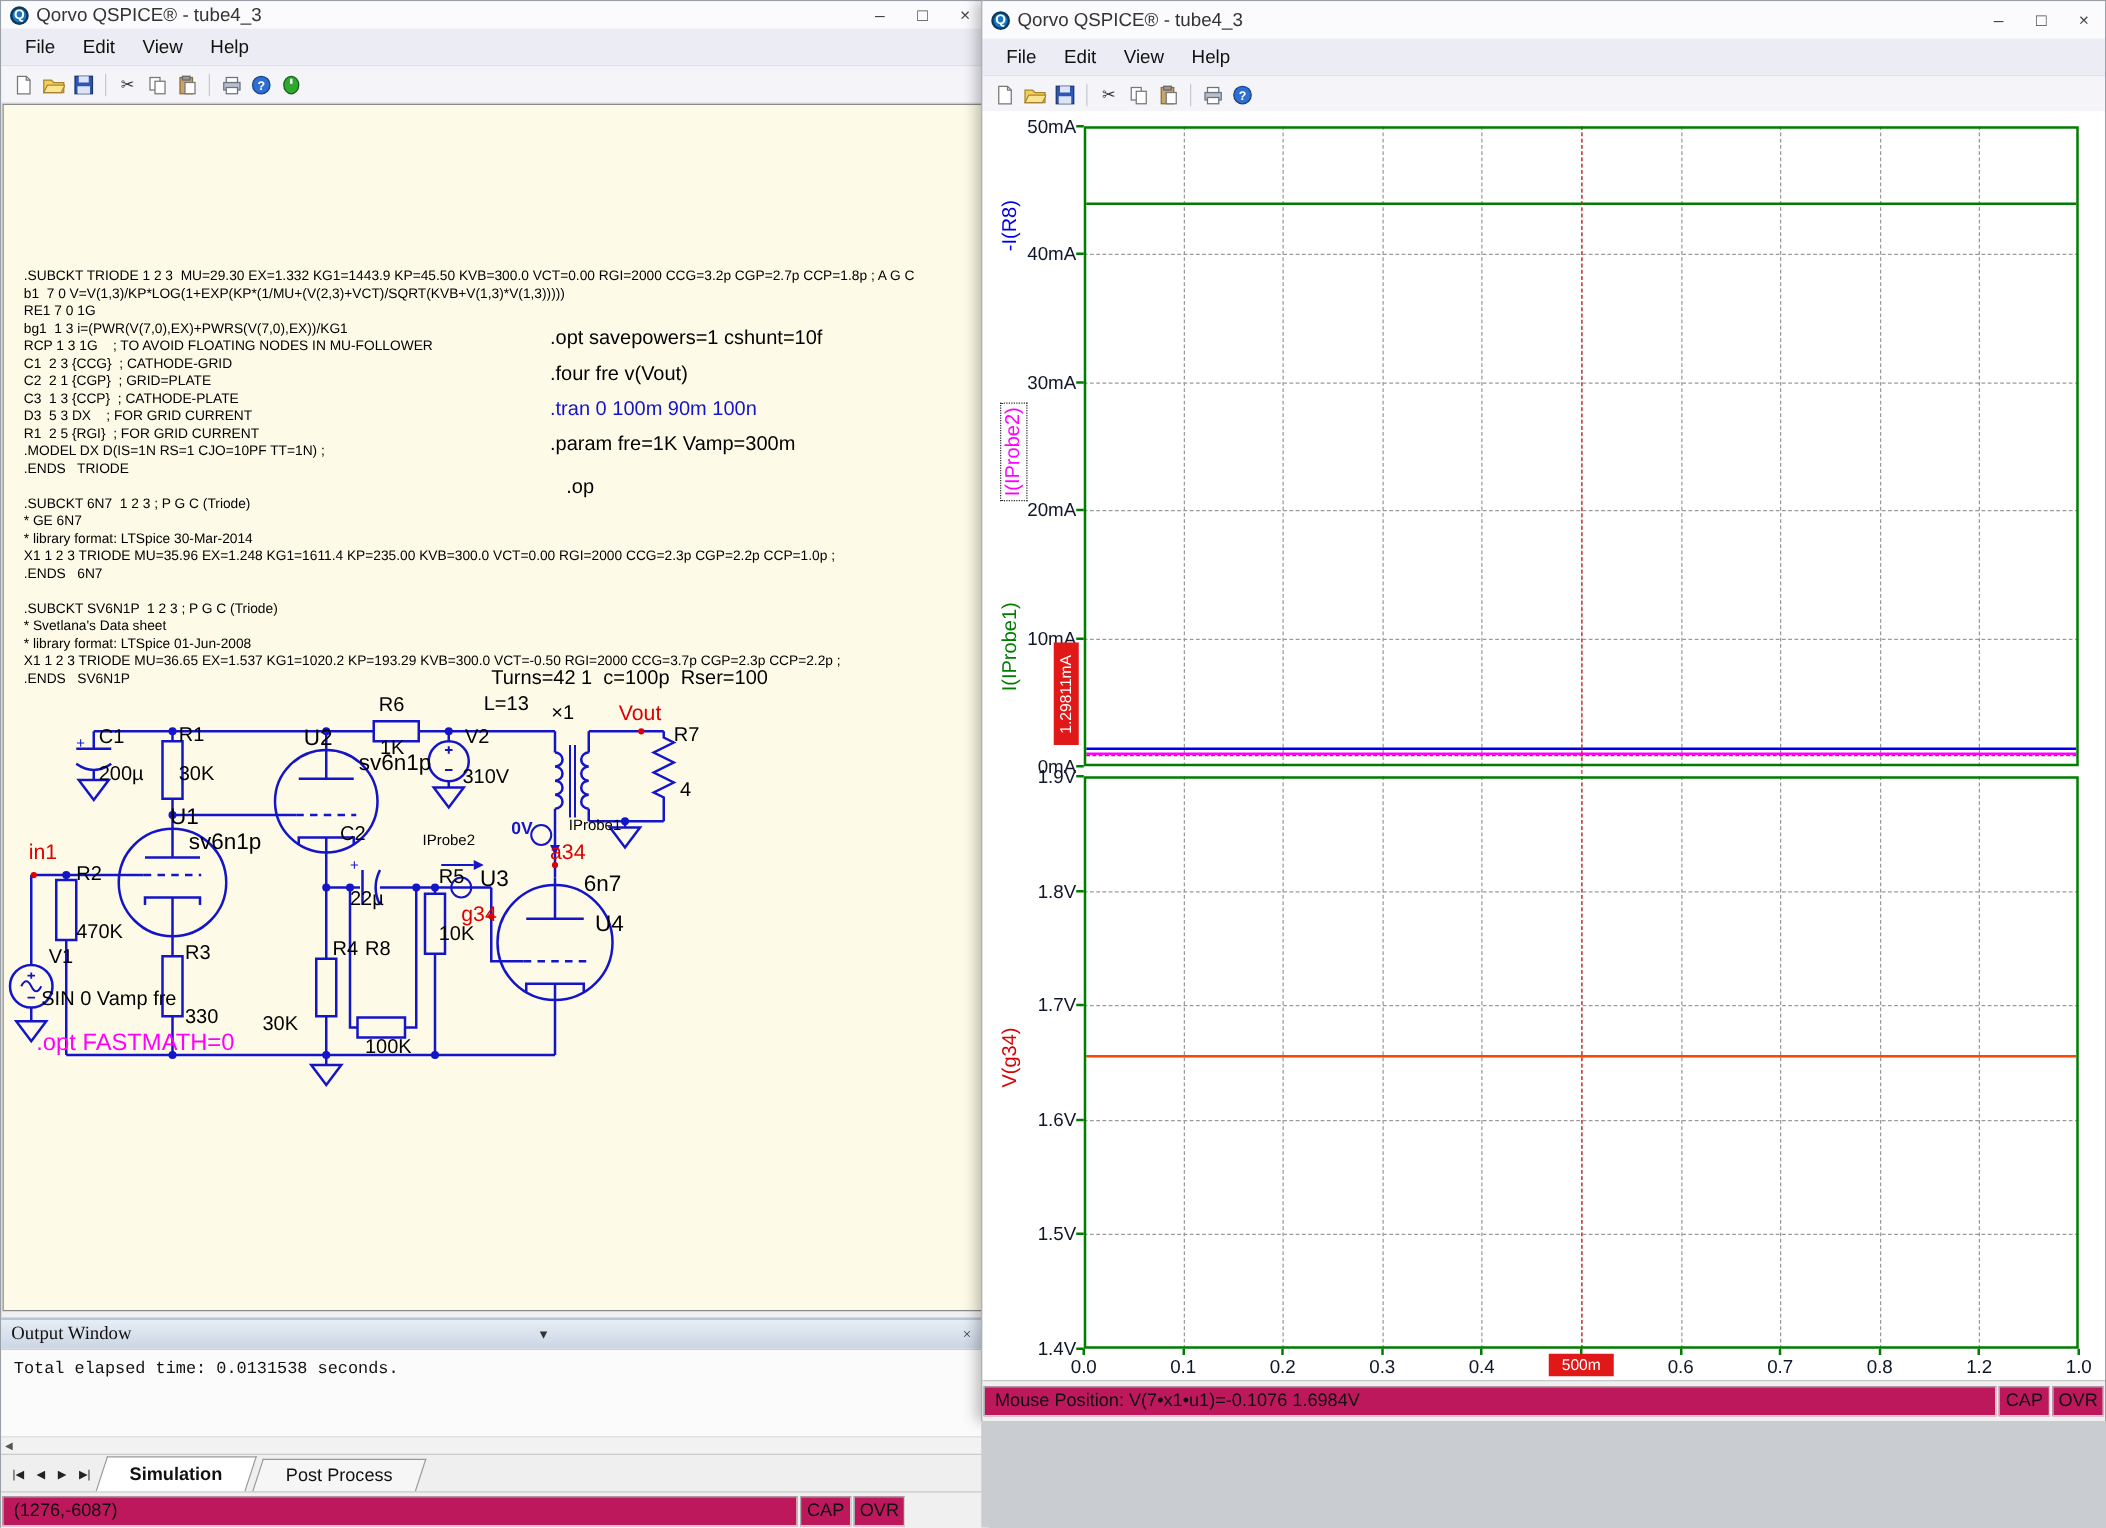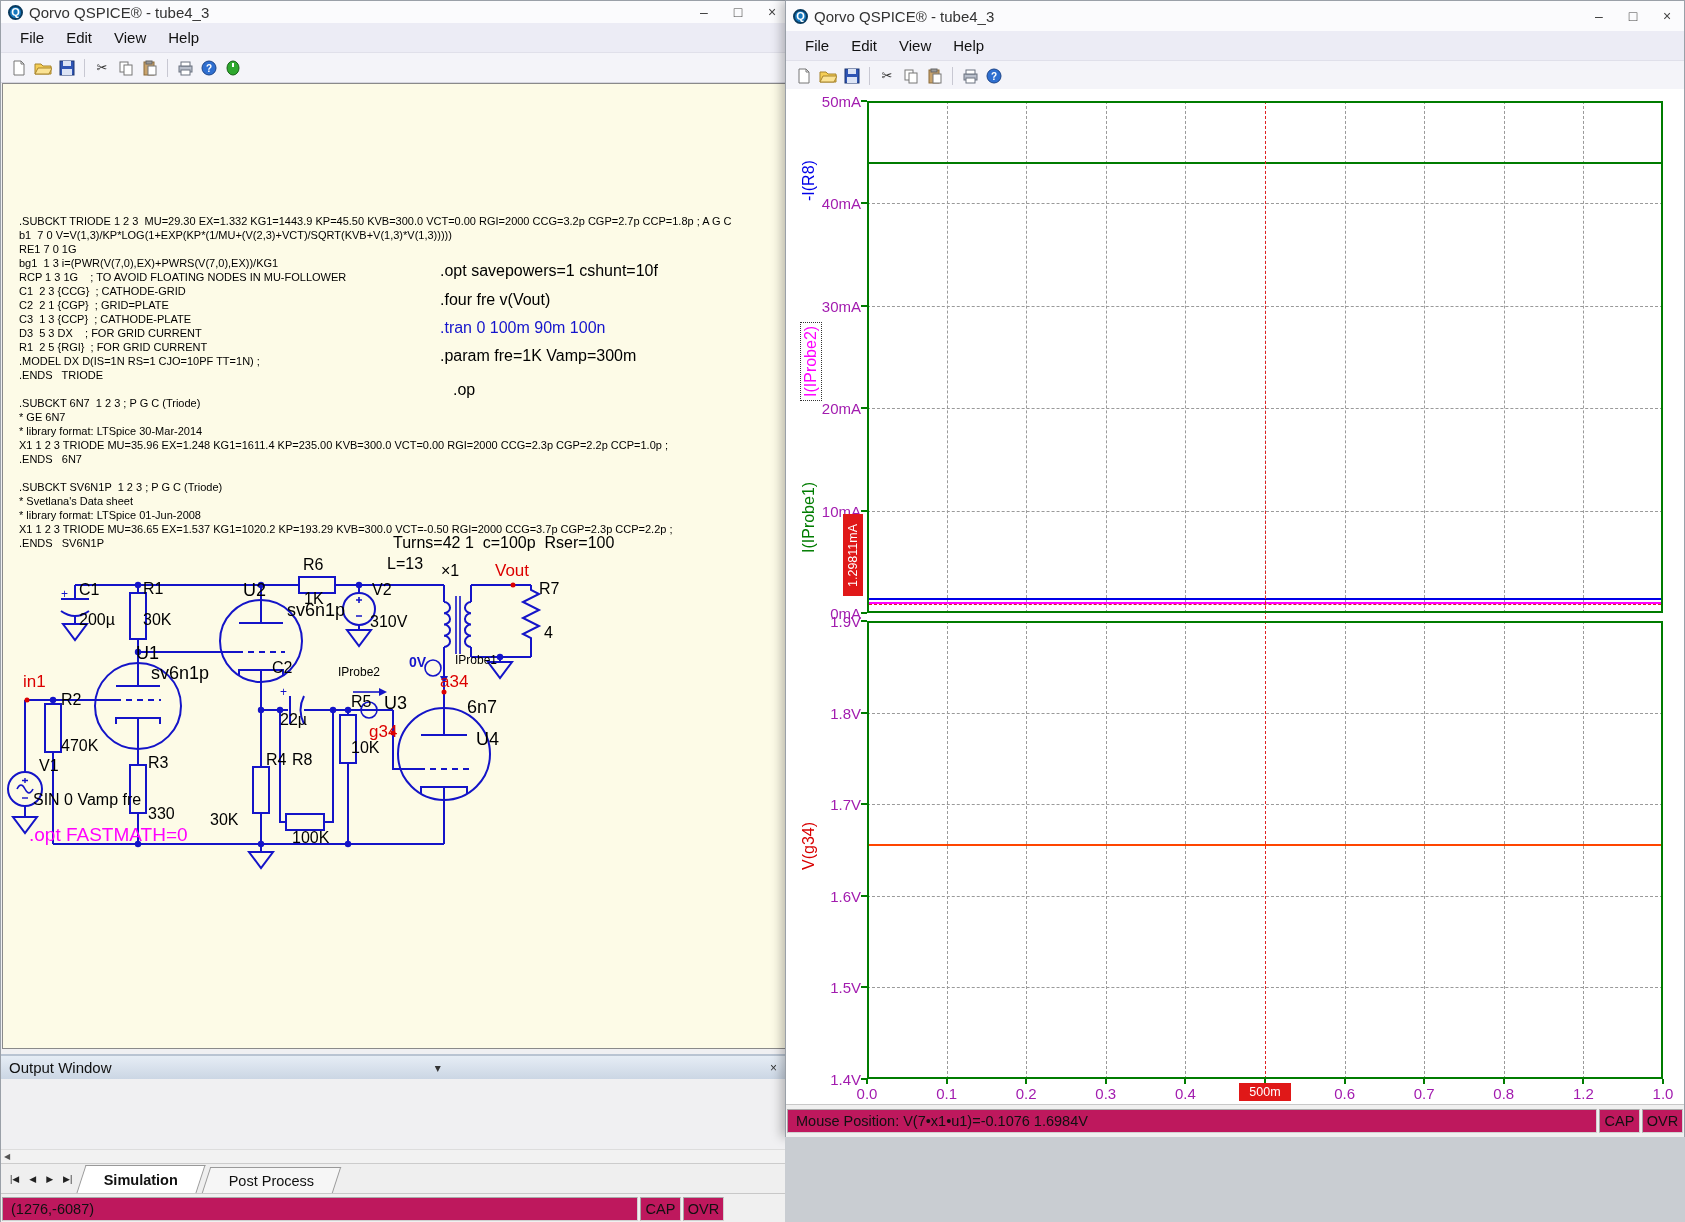--- a/index.html
+++ b/index.html
@@ -31,21 +31,21 @@
   .sk { position:absolute; white-space:pre; font-size:16px; color:#000; }
   .sk.big { font-size:18px; }
   .sk.small { font-size:12px; }
   .sk.tiny { font-size:14px; font-weight:bold; }
   .sk.red { color:#DC0000; font-size:17px; }
   .sk.blue { color:#1414CC; }
   .sk.mag { color:#FF00FF; font-size:19px; }
   .dir { position:absolute; white-space:pre; font-size:16px; color:#000; }
   .dir.blue { color:#1414CC; }
   
-  #outhdr { position:absolute; left:0; top:1053px; width:790px; height:25px; background:linear-gradient(#E6EDF5,#CBD6E4); border-top:2px solid #B9C4D2; display:flex; align-items:center; padding:0 8px; }
+  #outhdr { position:absolute; left:0; top:1053px; width:790px; height:25px; background:linear-gradient(#E6EDF5,#CBD6E4); border-top:2px solid #B9C4D2; display:flex; align-items:center; padding:0 8px;font-family:Liberation Serif, serif; }
   #outhdr .t { font-size:15px; color:#111; }
   #outhdr .hbtn { margin-left:auto; font-size:12px; color:#333; padding:0 6px; }
   #outbody { position:absolute; left:0; top:1078px; width:790px; height:70px; background:#FBFBFB; border-top:1px solid #D0D0D0; font-family:"Liberation Mono",monospace; font-size:13.5px; color:#111; padding:8px 10px; }
   #hscroll { position:absolute; left:0; top:1148px; width:790px; height:14px; background:#F2F2F2; border-top:1px solid #DDD; font-size:8px; color:#555; display:flex; align-items:center; padding-left:3px; }
   
   #tabbar { position:absolute; left:0; top:1162px; width:790px; height:30px; background:#EFEFEF; border-top:1px solid #CCC; display:flex; align-items:flex-end; }
   .tabnav { display:flex; align-items:center; height:100%; padding:0 4px; }
   .tabnavbtn { font-size:9px; color:#222; padding:0 5px; }
   .tab { position:relative; height:26px; padding:0 22px; display:flex; align-items:center; font-size:14.5px; color:#111; background:#F6F6F6; border:1px solid #999; border-bottom:none; transform:skewX(-18deg); margin-right:4px; }
   .tab > span { transform:skewX(18deg); }
@@ -57,21 +57,21 @@
   #lw .coords { width:636px; }
   .capovr { width:41px; justify-content:center; }
   #rw .statusbar { top:1103px; width:898px; height:33px; }
   #rw .mousepos { width:810px; }
   
   #plot-area { position:absolute; left:0; top:88px; width:898px; height:1015px; background:#FFFFFF; }
   .pframe { position:absolute; border:2px solid #007C00; }
   .gridh { position:absolute; border-top:1px dashed #9A9A9A; height:0; }
   .gridv { position:absolute; border-left:1px dashed #9A9A9A; width:0; }
   .trace { position:absolute; height:2px; }
-  .ticklbl { position:absolute; font-size:15px; color:#a21caf; }
+  .ticklbl { position:absolute; font-size:15px; color:#0f172a; }
   .ytick { text-align:right; width:60px; }
   .xtick { text-align:center; width:44px; }
   .tickmark { position:absolute; background:#007C00; }
   .rot { position:absolute; transform-origin:0 0; transform:rotate(-90deg); font-size:16px; white-space:pre; }
   .cursorv { position:absolute; border-left:1.5px dashed #E02020; width:0; }
   .cursorh { position:absolute; border-top:1.5px dashed #E02020; height:0; }
   .curbox { position:absolute; background:#E01818; color:#fff; display:flex; align-items:center; justify-content:center; font-size:12.5px; }
   .curbox.vert { writing-mode:vertical-rl; transform:rotate(180deg); }
   #deadzone { position:absolute; left:785px; top:1137px; width:900px; height:85px; background:#C9CDD2; }
   svg text { font-family:"Liberation Sans",sans-serif; }
@@ -318,20 +318,23 @@
           <div class="sk" style="left: 348px; top: 609px;">R5</div>
           <div class="sk" style="left: 348px; top: 655px;">10K</div>
           <div class="sk mag" style="left: 26px; top: 740px;">.opt FASTMATH=0</div>
         </div>
     </div>
 
     <div id="outhdr">
       <span class="t">Output Window</span>
       <span class="hbtn">▾</span>
       <span class="hbtn">×</span>
+    </div>
+    <div id="outbody">
+      <span>Total elapsed time: 0.0131538 seconds.</span>
     </div>
     <div id="hscroll">
       <span>◀</span>
     </div>
     <div id="tabbar">
       <span class="tabnav" id="tabnav">
           <span class="tabnavbtn">|◀</span>
           <span class="tabnavbtn">◀</span>
           <span class="tabnavbtn">▶</span>
           <span class="tabnavbtn">▶|</span>

